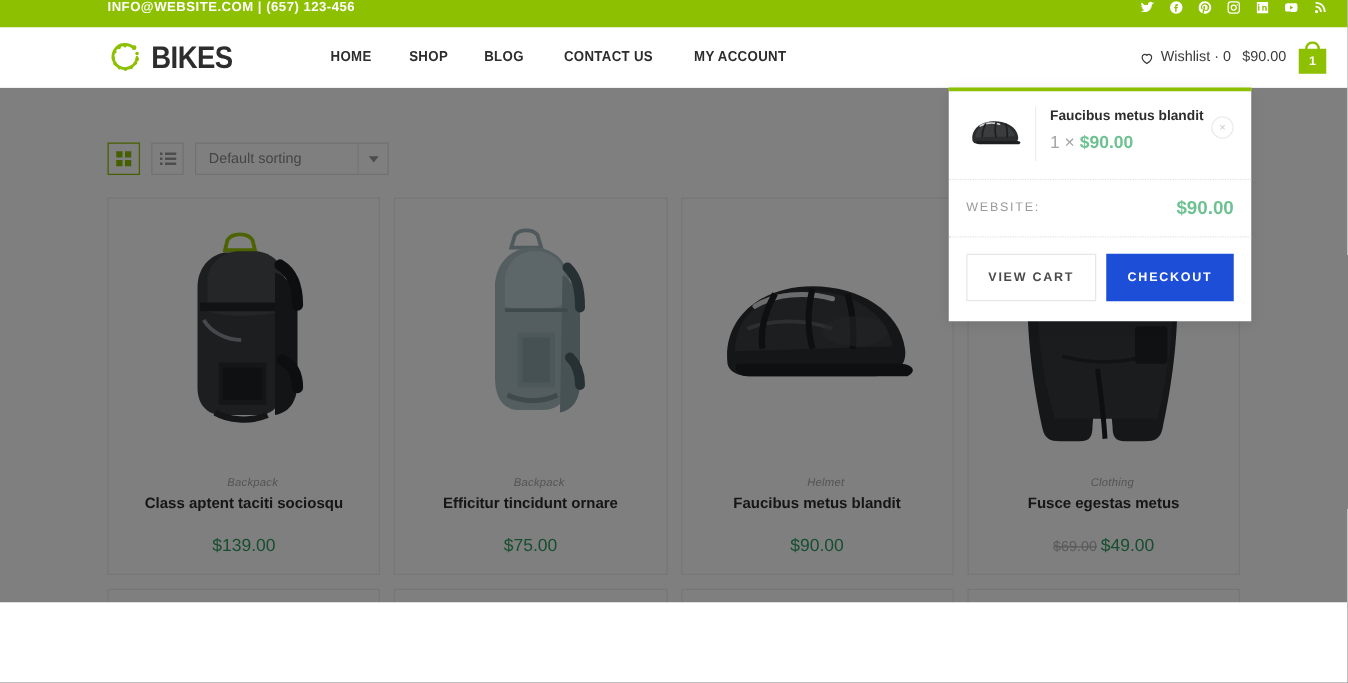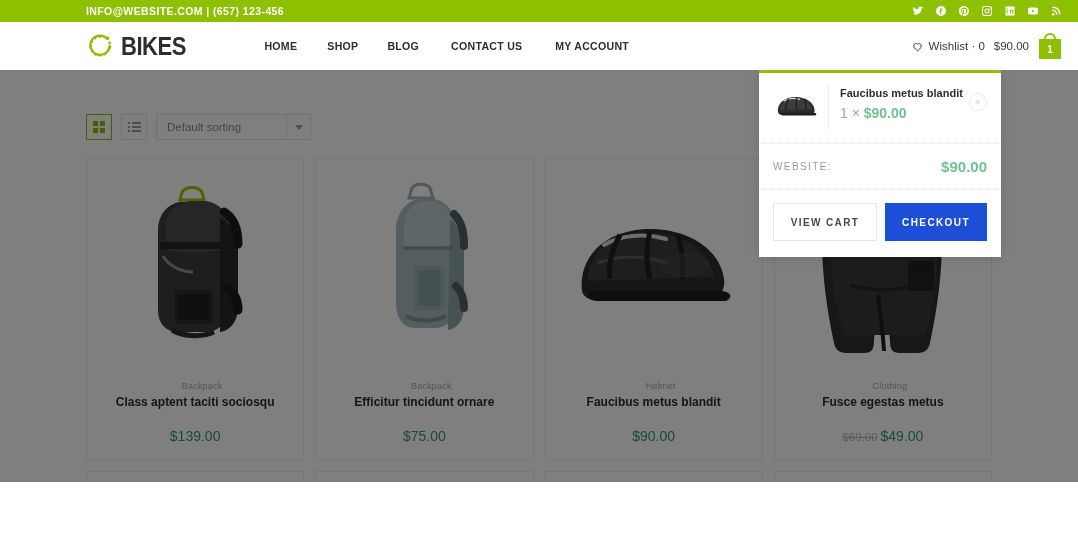--- a/index.html
+++ b/index.html
@@ -8,21 +8,21 @@
     font-family: "Liberation Sans", sans-serif;
     background: #ffffff;
     position: relative;
   }
 
   
   .topbar {
     height: 22px;
     background: #8cc000;
     display: flex;
-    align-items: center;
+    align-items: flex-start;
     justify-content: space-between;
     padding: 0 16px 0 86px;
   }
   .topbar-contact {
     color: #ffffff;
     font-size: 10.5px;
     font-weight: bold;
     letter-spacing: .4px;
   }
   .social {
@@ -183,21 +183,21 @@
   }
   .card-img {
     height: 222px;
     width: 100%;
     display: flex;
     align-items: center;
     justify-content: center;
     position: relative;
   }
   .card-cat {
-    font-size: 9px; color: #a8a8a8; 
+    font-size: 9px; color: #a8a8a8; font-style: italic;
     letter-spacing: .2px;
     margin-left: 14px;
   }
   .card-title {
     font-size: 12px; font-weight: bold; color: #2d2d2d;
     margin-top: 4px; text-align: center;
   }
   .card-price {
     font-size: 14px; color: #2e9c5f; margin-top: 19px;
   }

